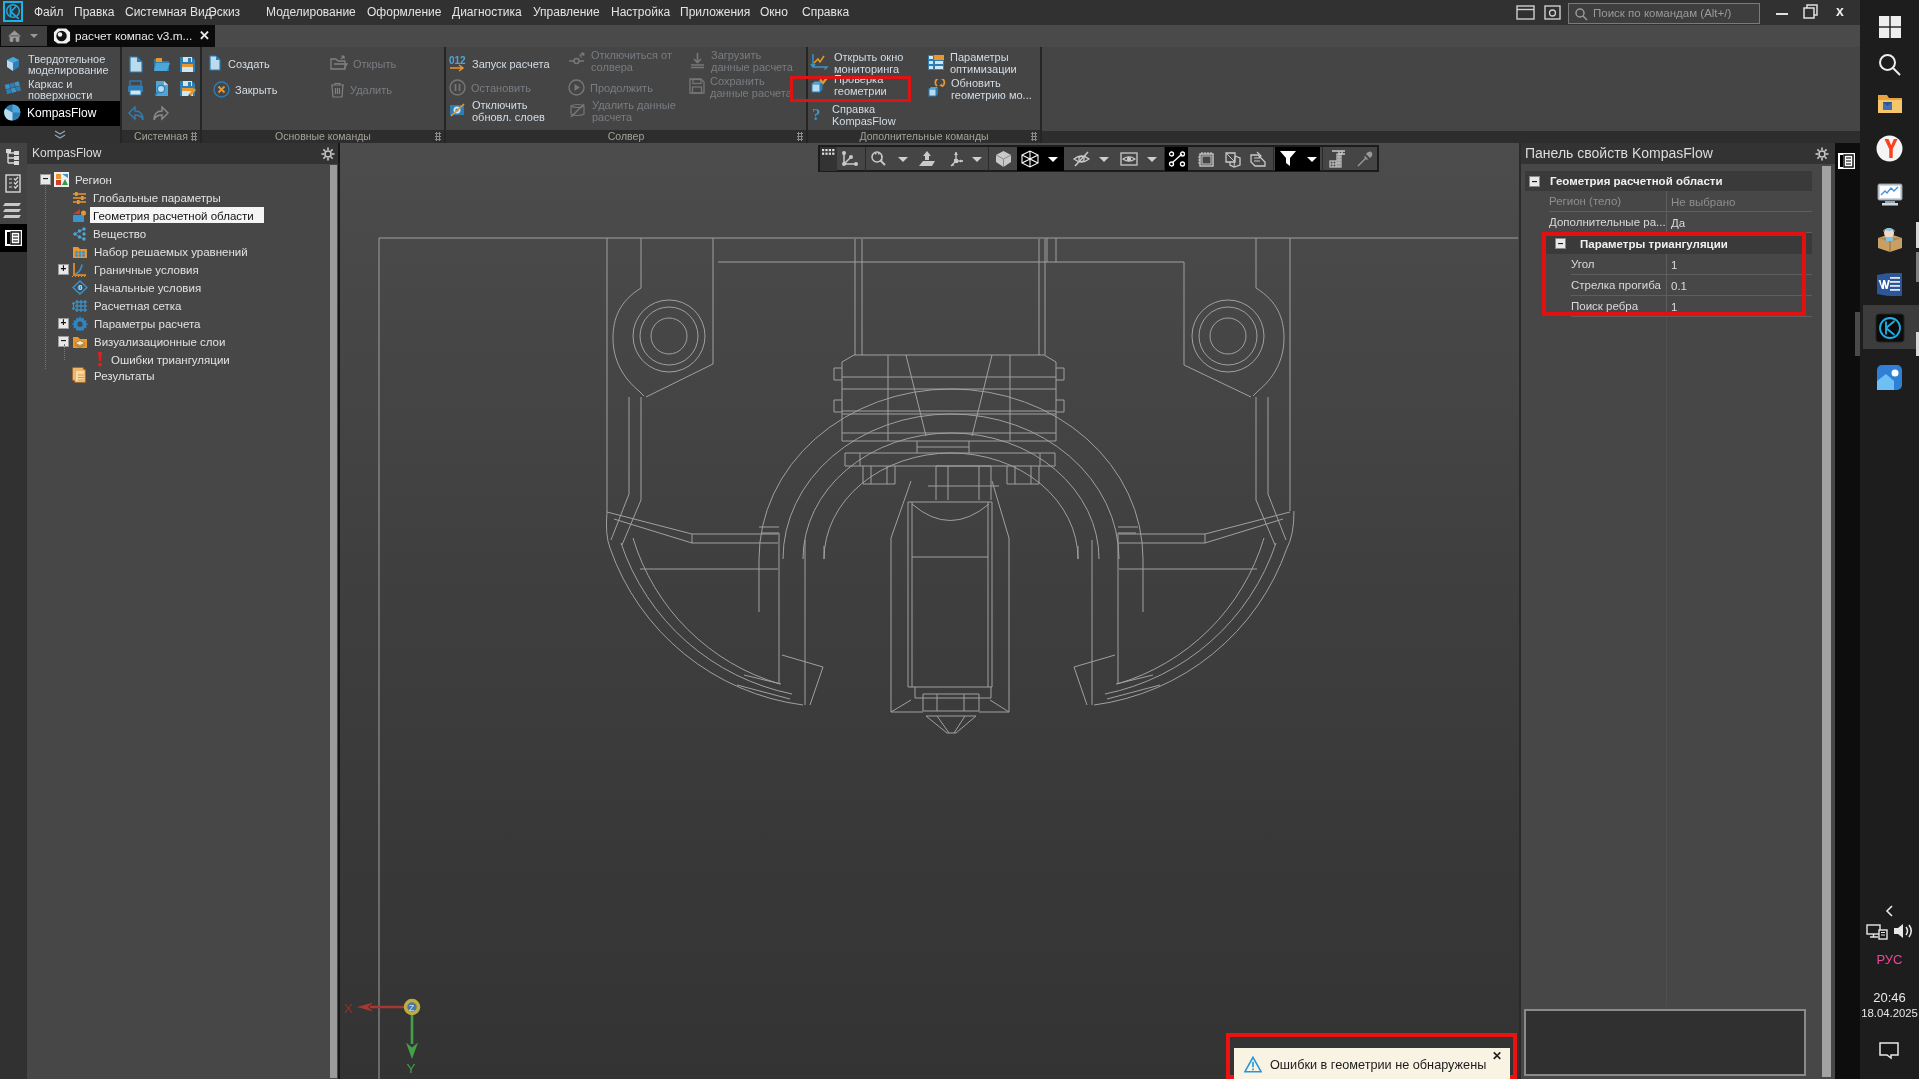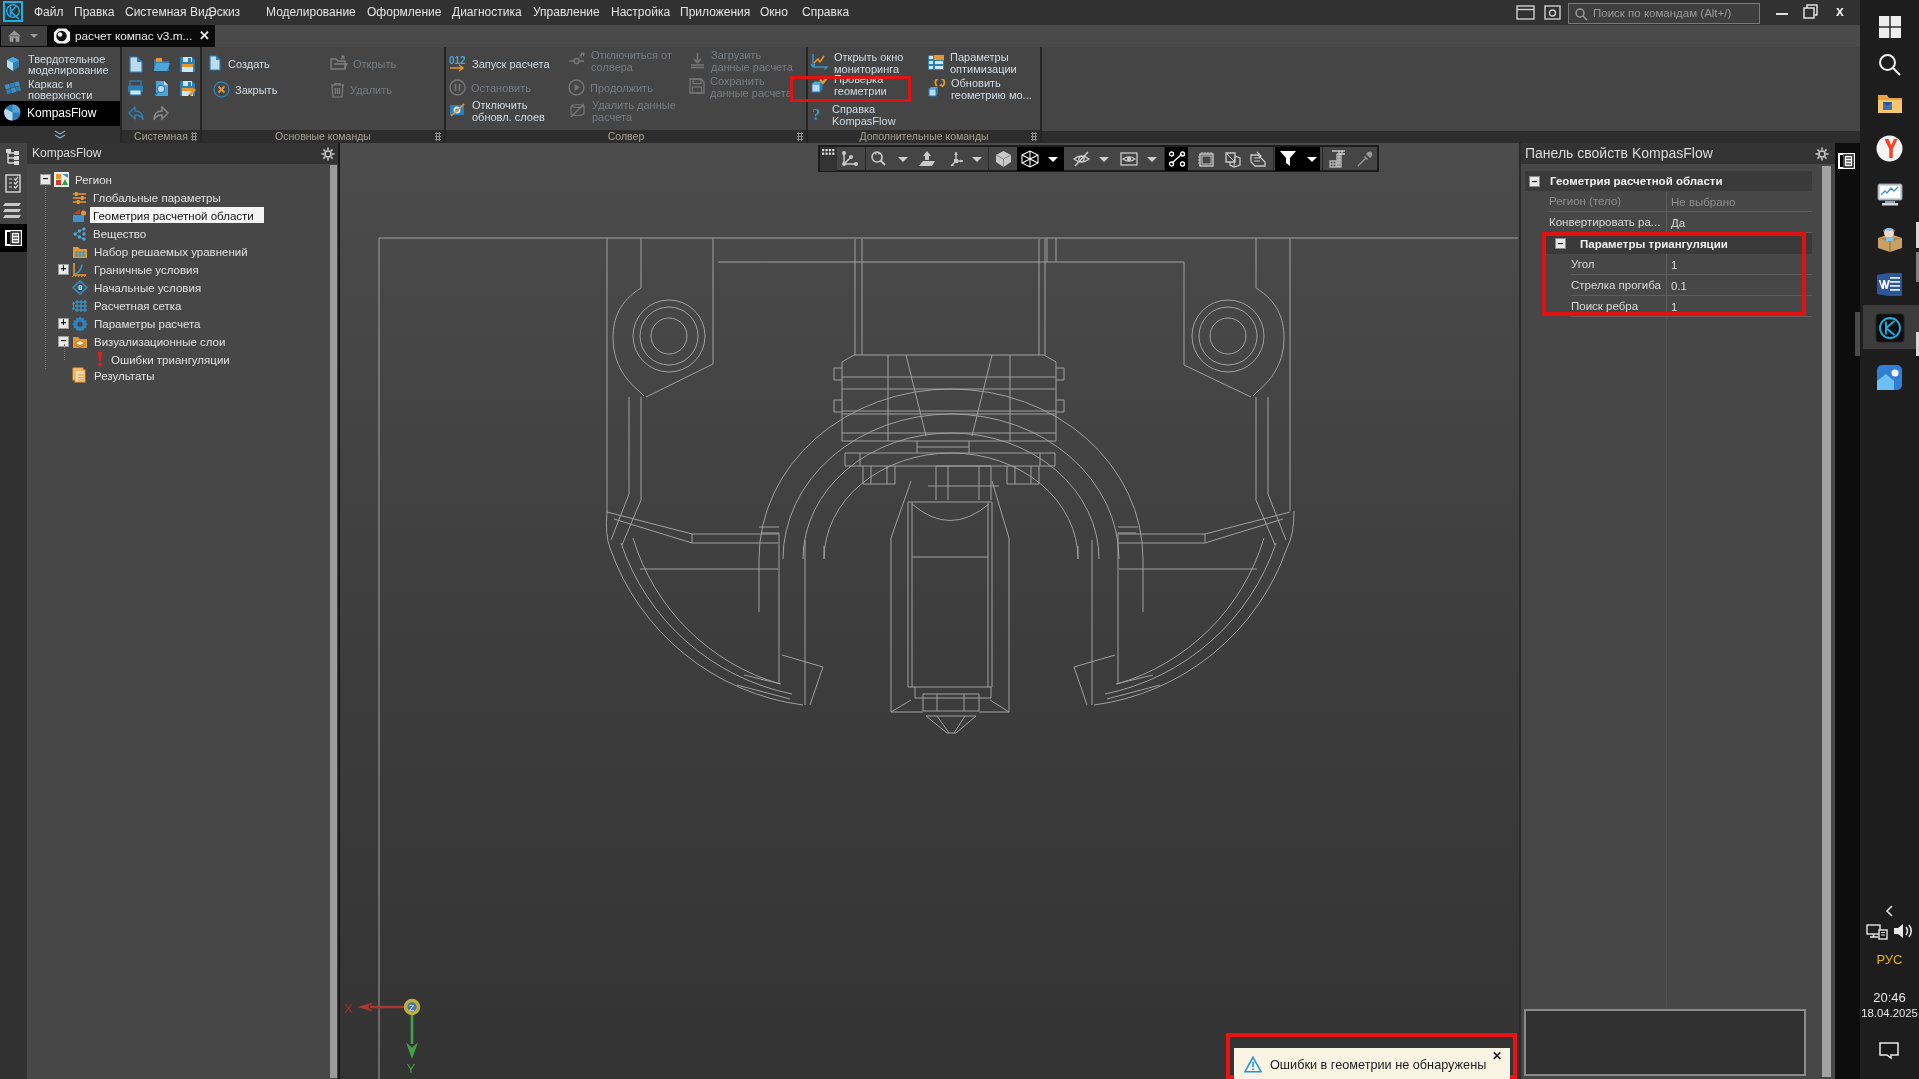--- a/index.html
+++ b/index.html
@@ -671,21 +671,21 @@
   <div id="ptable">
 
     <div class="prow sechead" style="left:4px;top:28px;width:287px;height:20px">
         <span class="minus" style="margin-left:4px">–</span>
         <span style="margin-left:10px">Геометрия расчетной области</span>
       </div>
 
     <div class="prow" style="left:28px;top:48px;width:263px;height:21px;border-bottom:1px solid #5e5e5e;color:#8f8f8f">Регион (тело)</div>
     <div class="prow" style="left:150px;top:48px;width:141px;height:21px;color:#8f8f8f">Не выбрано</div>
 
-    <div class="prow" style="left:28px;top:69px;width:263px;height:21px;border-bottom:1px solid #5e5e5e">Конвертировать ра...</div>
+    <div class="prow" style="left:28px;top:69px;width:263px;height:21px;border-bottom:1px solid #5e5e5e">Дополнительные ра...</div>
     <div class="prow" style="left:150px;top:69px;width:141px;height:21px">Да</div>
 
     <div class="prow sechead" style="left:24px;top:90px;width:267px;height:21px">
         <span class="minus" style="margin-left:10px">–</span>
         <span style="margin-left:14px">Параметры триангуляции</span>
       </div>
 
     <div class="prow" style="left:50px;top:111px;width:241px;height:21px;border-bottom:1px solid #5e5e5e">Угол</div>
     <div class="prow" style="left:150px;top:111px;width:141px;height:21px">1</div>
     <div class="prow" style="left:50px;top:132px;width:241px;height:21px;border-bottom:1px solid #5e5e5e">Стрелка прогиба</div>
@@ -797,21 +797,21 @@
   <div style="position:absolute;left:6px;top:922px"><svg width="22" height="18" viewBox="0 0 22 18">
         <rect x="1" y="3" width="13" height="9" fill="none" stroke="#e8e8e8" stroke-width="1.4"></rect>
         <path d="M4 15 h8 M7.5 12 v3" stroke="#e8e8e8" stroke-width="1.4"></path>
         <rect x="13" y="8" width="8" height="9" fill="#181818" stroke="#e8e8e8" stroke-width="1.4"></rect>
         <path d="M15 10.5 h4 M15 13 h4" stroke="#e8e8e8" stroke-width="1"></path>
       </svg></div>
   <div style="position:absolute;left:32px;top:922px"><svg width="22" height="18" viewBox="0 0 22 18">
         <path d="M2 6 h4 l5-4 v14 l-5-4 h-4 Z" fill="#e8e8e8"></path>
         <path d="M14 5 q3 4 0 8 M17 3 q4.5 6 0 12" stroke="#e8e8e8" stroke-width="1.5" fill="none"></path>
       </svg></div>
-  <div style="position:absolute;left:0;top:952px;width:59px;text-align:center;font-size:13px;color:#eab308">РУС</div>
+  <div style="position:absolute;left:0;top:952px;width:59px;text-align:center;font-size:13px;color:#ec4899">РУС</div>
   <div style="position:absolute;left:0;top:990px;width:59px;text-align:center;font-size:13px;color:#e8e8e8">20:46</div>
   <div style="position:absolute;left:0;top:1007px;width:59px;text-align:center;font-size:11.3px;color:#e8e8e8">18.04.2025</div>
   <div style="position:absolute;left:18px;top:1041px"><svg width="22" height="19" viewBox="0 0 22 19">
         <path d="M2 2 H20 V14 H13 V17 L9 14 H2 Z" fill="#181818" stroke="#e8e8e8" stroke-width="1.5"></path>
       </svg></div>
 </div>
 
 <div id="notif">
   <div id="notifin">
     <svg style="margin:0 8px 0 10px;flex:none" width="18" height="17" viewBox="0 0 20 18">

